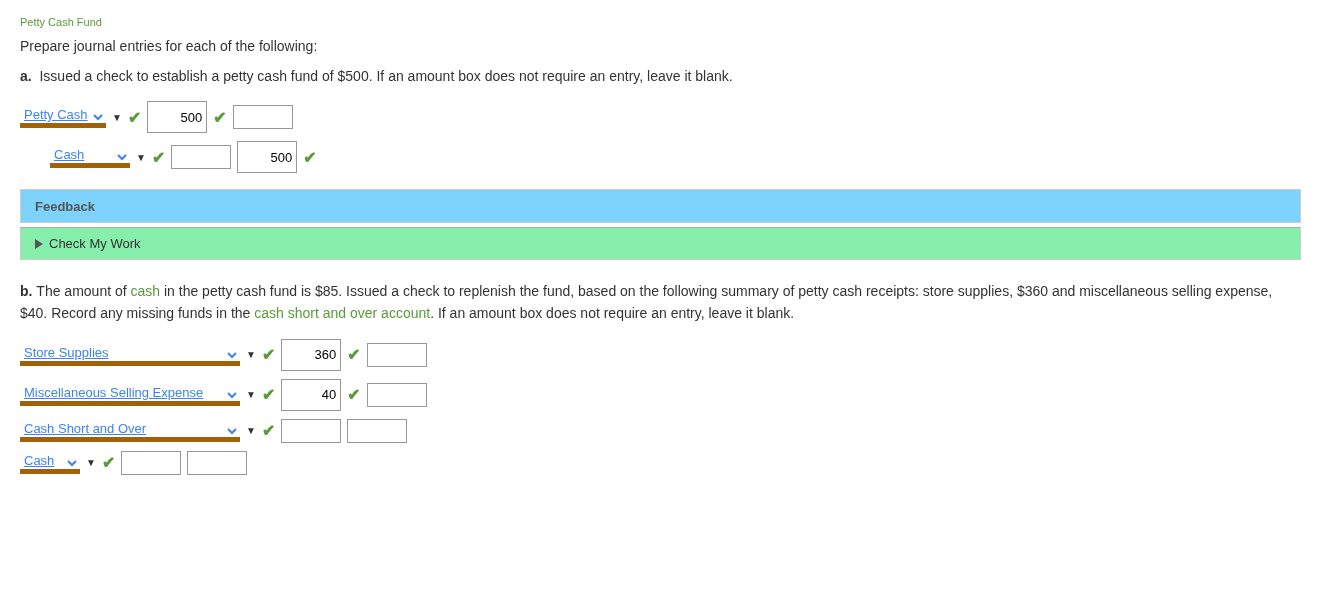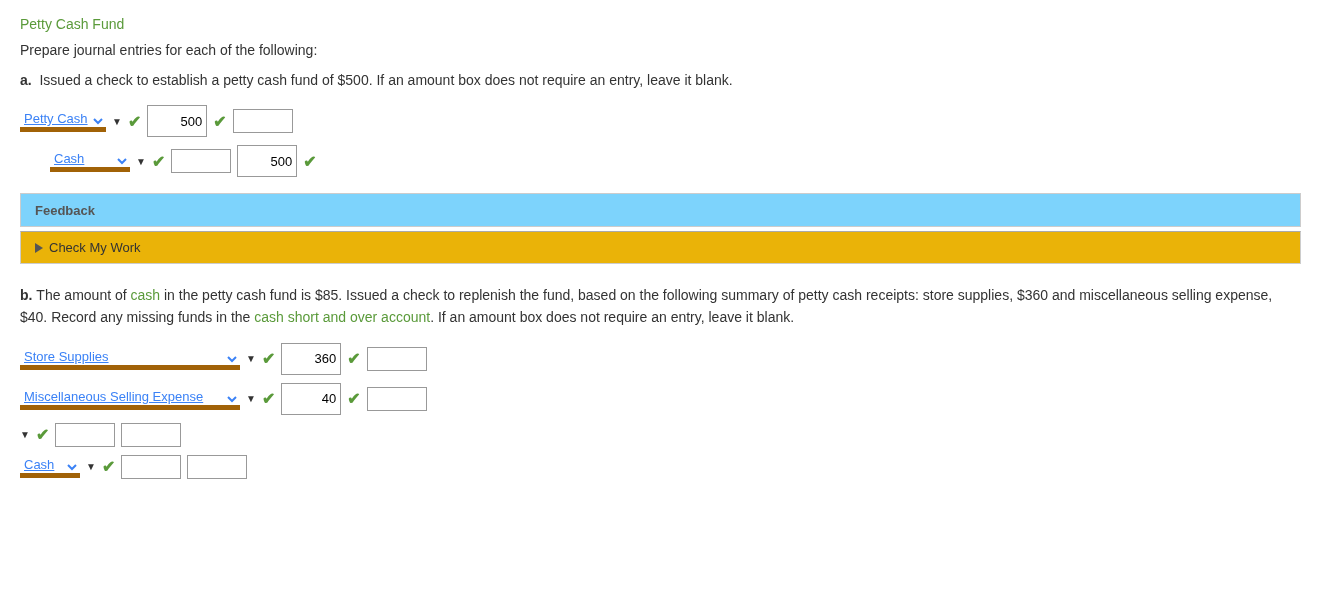--- a/index.html
+++ b/index.html
@@ -5,21 +5,21 @@
     * { box-sizing: border-box; margin: 0; padding: 0; }
     body {
       font-family: Arial, sans-serif;
       font-size: 14px;
       color: #333;
       background: #fff;
       padding: 16px 20px;
     }
     .page-title {
       color: #5a9a3a;
-      font-size: 14px;
+      font-size: 11px;
       margin-bottom: 10px;
     }
     .subtitle {
       font-size: 14px;
       margin-bottom: 12px;
     }
     .question-block {
       margin-bottom: 16px;
     }
     .question-text {
@@ -82,21 +82,21 @@
       padding: 8px 14px;
       margin-top: 10px;
       margin-bottom: 4px;
     }
     .feedback-label {
       font-size: 13px;
       color: #555;
       font-weight: bold;
     }
     .check-my-work-row {
-      background: #eab308;
+      background: #86efac;
       border: 1px solid #ccc;
       border-top: 1px solid #aaa;
       padding: 8px 14px;
       display: flex;
       align-items: center;
       gap: 6px;
     }
     .triangle-icon {
       width: 0;
       height: 0;
@@ -186,20 +186,23 @@
       <option>Miscellaneous Selling Expense</option>
     </select>
     <span class="dropdown-arrow">▼</span>
     <span class="check-mark">✔</span>
     <input class="amount-input" type="text" value="40" style="">
     <span class="check-mark">✔</span>
     <input class="amount-input amount-input-empty" type="text" value="" style="">
   </div>
 
   <div class="journal-row">
+    <select class="account-select account-select-wide">
+      <option>Cash Short and Over</option>
+    </select>
     <span class="dropdown-arrow">▼</span>
     <span class="check-mark">✔</span>
     <input class="amount-input amount-input-empty" type="text" value="" style="">
     <input class="amount-input amount-input-empty" type="text" value="" style="">
   </div>
 
   <div class="journal-row">
     <select class="account-select" style="min-width:60px;">
       <option>Cash</option>
     </select>

